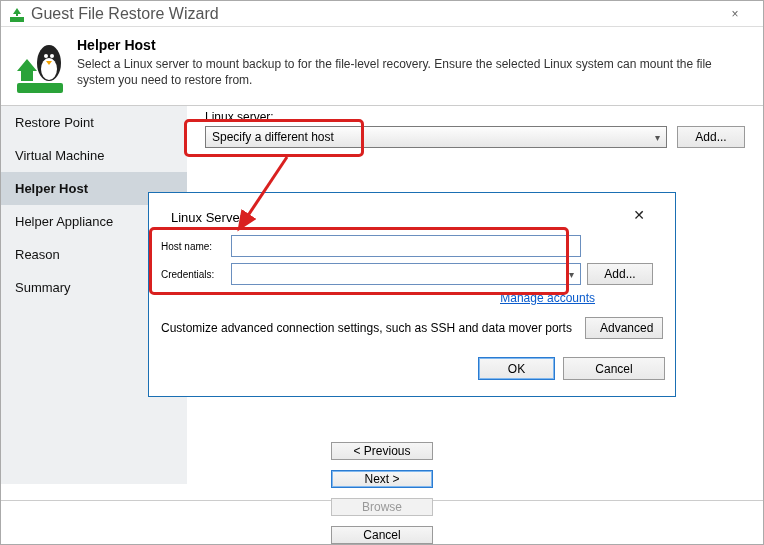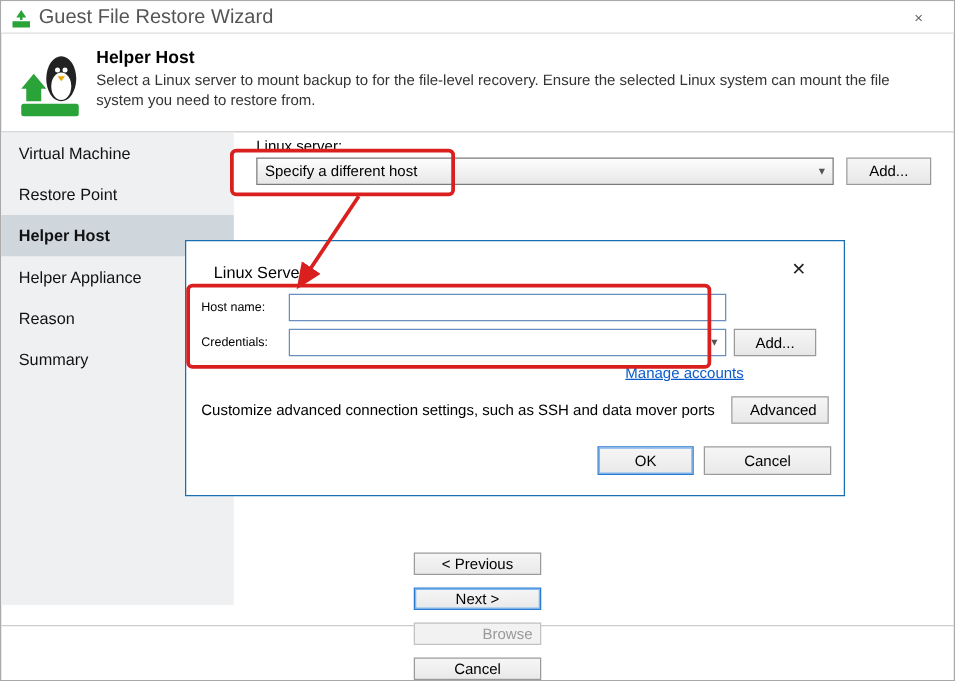--- a/index.html
+++ b/index.html
@@ -20,32 +20,32 @@
   .content { flex:1; padding:0 18px 0 18px; position:relative; }
   .lbl { margin-top:4px; margin-bottom:2px; }
   .row { display:flex; align-items:center; gap:10px; }
   .select { height:22px; border:1px solid #7a7a7a; background:linear-gradient(#fdfdfd,#e7e7e7); padding:0 22px 0 6px; display:flex; align-items:center; position:relative;text-align:center; }
   .select .chev { position:absolute; right:6px; top:50%; transform:translateY(-50%); font-size:10px; color:#555; }
   .btn { height:22px; padding:0 14px; border:1px solid #9a9a9a; background:linear-gradient(#f6f6f6,#e7e7e7); font-size:12px; cursor:default; }
   .link { color:#0a5bcc; text-decoration:underline; }
   .footer { position:absolute; left:0; right:0; bottom:0; height:44px; border-top:1px solid #ccc; display:flex; justify-content:flex-end; align-items:center; gap:10px; padding:0 20px;flex-direction:column; }
   .btn2 { width:102px; height:23px; border:1px solid #9a9a9a; background:linear-gradient(#f6f6f6,#e9e9e9); font-size:12px; }
   .btn2.primary { border:1px solid #2a7bd1; box-shadow:0 0 0 1px #7fb7ef inset; }
-  .btn2.disabled { color:#999; border-color:#c2c2c2; background:#f2f2f2;text-align:right; }
+  .btn2.disabled { color:#999; border-color:#c2c2c2; background:#f2f2f2; }
 
   .dialog { position:absolute; left:147px; top:191px; width:528px; height:205px; background:#fff; border:1px solid #1a6fb3; }
   .dialog .dtitle { height:32px; display:flex; align-items:flex-end; justify-content:space-between; padding:0 22px; font-size:13px; }
   .dialog .dclose { font-size:14px; color:#222; padding:2px 8px; cursor:default; }
   .dialog .dbody { padding:4px 12px 0 12px; }
   .dialog .frow { display:flex; align-items:center; gap:6px; margin:6px 0; }
   .dialog label { font-size:10px; white-space:nowrap; }
   .dialog input.text { height:22px; border:1px solid #6a8fbf; flex:1; padding:0 4px; background:#fff; }
   .dialog .sel2 { height:22px; border:1px solid #6a8fbf; flex:1; position:relative; background:#fff; }
   .dialog .sel2 .chev { position:absolute; right:6px; top:50%; transform:translateY(-50%); font-size:10px; color:#555; }
-  .dialog .dlink { text-align:right; margin-top:2px; padding-right:68px; }
+  .dialog .dlink { text-align:right; margin-top:2px; padding-right:68px;text-decoration:underline; }
   .dialog .note { margin-top:12px; display:flex; align-items:center; gap:10px; }
   .dialog .dfooter { display:flex; justify-content:flex-end; gap:8px; padding:18px 10px 10px 0; }
   .dialog .dfooter .btn2.primary { width:77px; }
 
   .red1 { position:absolute; left:183px; top:118px; width:180px; height:38px; border:3px solid #d9201f; border-radius:5px; pointer-events:none; }
   .red2 { position:absolute; left:148px; top:226px; width:420px; height:68px; border:3px solid #d9201f; border-radius:5px; pointer-events:none; }
   svg.arrow { position:absolute; left:218px; top:150px; pointer-events:none; }
 </style>
 </head>
 <body>
@@ -76,22 +76,22 @@
       </svg>
     </span>
     <div>
       <div class="heading">Helper Host</div>
       <div class="sub">Select a Linux server to mount backup to for the file-level recovery. Ensure the selected Linux system can mount the file system you need to restore from.</div>
     </div>
   </div>
 
   <div class="body">
     <div class="nav">
+      <div class="item">Restore Point</div>
       <div class="item">Virtual Machine</div>
-      <div class="item">Restore Point</div>
       <div class="item on">Helper Host</div>
       <div class="item">Helper Appliance</div>
       <div class="item">Reason</div>
       <div class="item">Summary</div>
     </div>
     <div class="content">
       <div class="lbl">Linux server:</div>
       <div class="row">
         <div class="select" style="width:462px">
           <span>Specify a different host</span>

